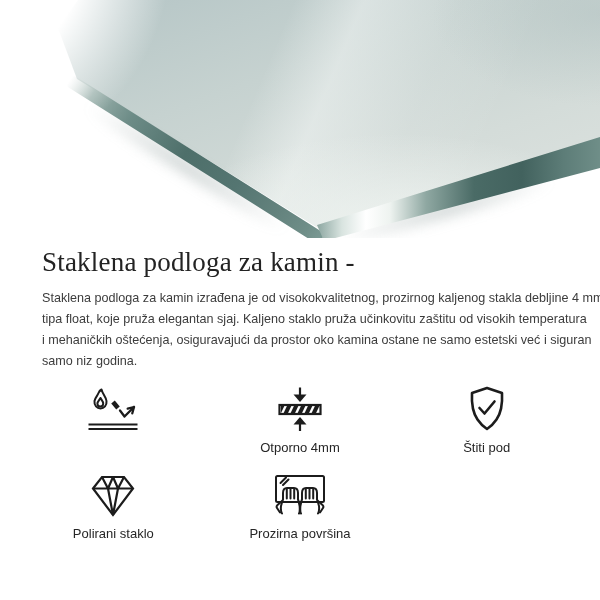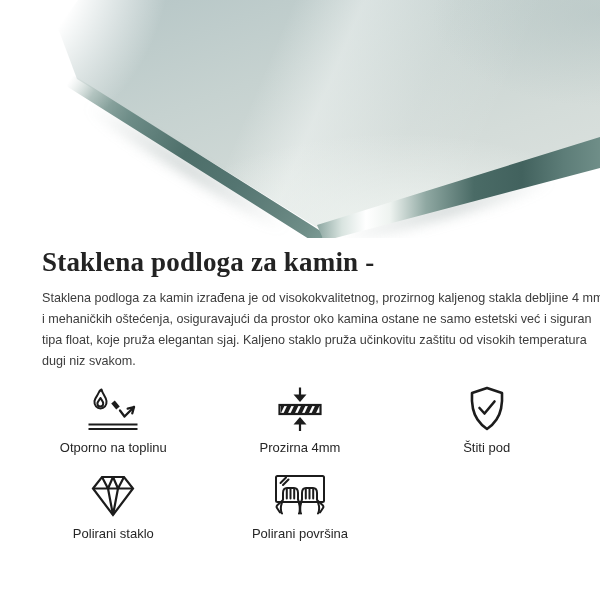--- a/index.html
+++ b/index.html
@@ -44,21 +44,21 @@
     background:linear-gradient(to right,#7b9a94 0%,#6a8a85 16%,#5b7c77 30%,#527370 42%,#7d9a94 52%,#d9e4e0 57%,#ffffff 61%,#eef3f0 65%,#8fa8a2 71%,#4a6b66 79%,#42625e 87%,#5d7d78 94%,#6f8e88 100%);
   }
   .vignette{
     position:absolute;inset:0;pointer-events:none;
     background:radial-gradient(circle 300px at -45px -45px,#ffffff 42%,rgba(255,255,255,0) 72%);
   }
   
   .content{padding:0 42px;}
   .heading{
     margin:8px 0 8px;font-family:"Liberation Serif","DejaVu Serif",serif;
-    font-weight:700;font-size:27px;line-height:33px;color:var(--heading_text);letter-spacing:.2px;
+    font-weight:400;font-size:27px;line-height:33px;color:var(--heading_text);letter-spacing:.2px;
   }
   .heading span{display:block;}
   .para{margin-top:9px;font-size:12.6px;line-height:21px;color:var(--body_text);}
   .para span{display:block;white-space:nowrap;}
   
   .features{margin:14px 20px 0;display:grid;grid-template-columns:repeat(3,1fr);row-gap:17px;}
   .feature{display:flex;flex-direction:column;align-items:center;}
   .icon-box{height:46px;display:flex;align-items:center;justify-content:center;}
   .feature-label{margin-top:8px;font-size:13px;color:#262626;}
   
@@ -82,41 +82,40 @@
   <div class="edge-right"></div>
   <div class="vignette"></div>
 </div>
 
 <div class="content">
   <h1 class="heading">
     <span>Staklena podloga za kamin -</span>
   </h1>
   <div class="para">
     <span>Staklena podloga za kamin izrađena je od visokokvalitetnog, prozirnog kaljenog stakla debljine 4 mm,</span>
+    <span>tipa float, koje pruža elegantan sjaj. Kaljeno staklo pruža učinkovitu zaštitu od visokih temperatura</span>
     <span>i mehaničkih oštećenja, osiguravajući da prostor oko kamina ostane ne samo estetski već i siguran</span>
-    <span>tipa float, koje pruža elegantan sjaj. Kaljeno staklo pruža učinkovitu zaštitu od visokih temperatura</span>
-    <span>dugi niz svakom.</span>
+    <span>samo niz godina.</span>
   </div>
 </div>
 
 <div class="features">
 
   <div class="feature">
     <div class="icon-box">
       <svg width="52" height="44" viewBox="0 0 52 44">
         <line class="ln-miter" x1="1.5" y1="37.5" x2="50.5" y2="37.5"></line>
         <line class="ln-miter" x1="1.5" y1="42" x2="50.5" y2="42"></line>
         <path class="ln-thin" d="M14.5,2.5 C15.5,7 19,9.5 19.5,14 C20,18.5 17,21.5 13.5,21.5 C10,21.5 7,18.5 7.5,14 C8,10.5 10.5,9 11.5,6 C12.2,4.2 13.5,3 14.5,2.5 Z"></path>
         <path class="ln-thin" d="M13.5,11 C14.5,13 16.2,14.2 16.2,16.5 A2.9,2.9 0 0 1 10.4,16.5 C10.4,14.4 12.5,13 13.5,11 Z"></path>
         <line class="dash" x1="26" y1="15" x2="31" y2="21"></line>
         <polyline class="ln" points="33,23.5 37.5,29.5 47,20"></polyline>
         <path class="ln" d="M47,20 L40.7,21.7 M47,20 L45.3,26.3"></path>
       </svg>
     </div>
-    <span class="feature-label">Otporno na toplinu</span>
   </div>
 
   <div class="feature">
     <div class="icon-box">
       <svg width="48" height="46" viewBox="0 0 48 46">
         <defs>
             <clipPath id="barclip">
               <rect x="5" y="20" width="38" height="7"></rect>
             </clipPath>
           </defs>
@@ -129,21 +128,21 @@
           <line class="hatch" x1="15" y1="31" x2="22" y2="16"></line>
           <line class="hatch" x1="22" y1="31" x2="29" y2="16"></line>
           <line class="hatch" x1="29" y1="31" x2="36" y2="16"></line>
           <line class="hatch" x1="36" y1="31" x2="43" y2="16"></line>
           <line class="hatch" x1="43" y1="31" x2="50" y2="16"></line>
         </g>
         <line class="ln-miter" x1="24" y1="45" x2="24" y2="38"></line>
         <polygon class="fillb" points="17.5,38.5 30.5,38.5 24,31"></polygon>
       </svg>
     </div>
-    <span class="feature-label">Prozirna 4mm</span>
+    <span class="feature-label">Otporno 4mm</span>
   </div>
 
   <div class="feature">
     <div class="icon-box">
       <svg width="44" height="46" viewBox="0 0 44 46">
         <path class="ln" style="stroke-width:2.6" d="M22,2 L37,7 C37.5,16 36,27 31.5,33.5 C28.5,38 25,41 22,43 C19,41 15.5,38 12.5,33.5 C8,27 6.5,16 7,7 Z"></path>
         <polyline class="ln" style="stroke-width:2.6" points="14.5,22 19.5,27.5 29.5,15.5"></polyline>
       </svg>
     </div>
     <span class="feature-label">Štiti pod</span>
@@ -176,16 +175,16 @@
 
           <g transform="translate(48,13) scale(-1,1)">
             <path d="M0,13.5 V7 Q0,2 4,2 H11 Q15,2 15,7 V13.5"></path>
             <path d="M3.8,3.2 V12.5 M7.5,3 V12.5 M11.2,3.2 V12.5"></path>
             <path d="M-0.3,14 L-2,20 Q-2.5,25.5 -1,27.5 M15.3,14 L16.6,20 Q17.1,25.5 16,27.5"></path>
             <path d="M-1,15 L-5.5,19 Q-7,20.5 -6,22 L-3,26.5"></path>
           </g>
         </g>
       </svg>
     </div>
-    <span class="feature-label">Polirani površina</span>
+    <span class="feature-label">Prozirna površina</span>
   </div>
 
 </div>
 
 </body></html>

